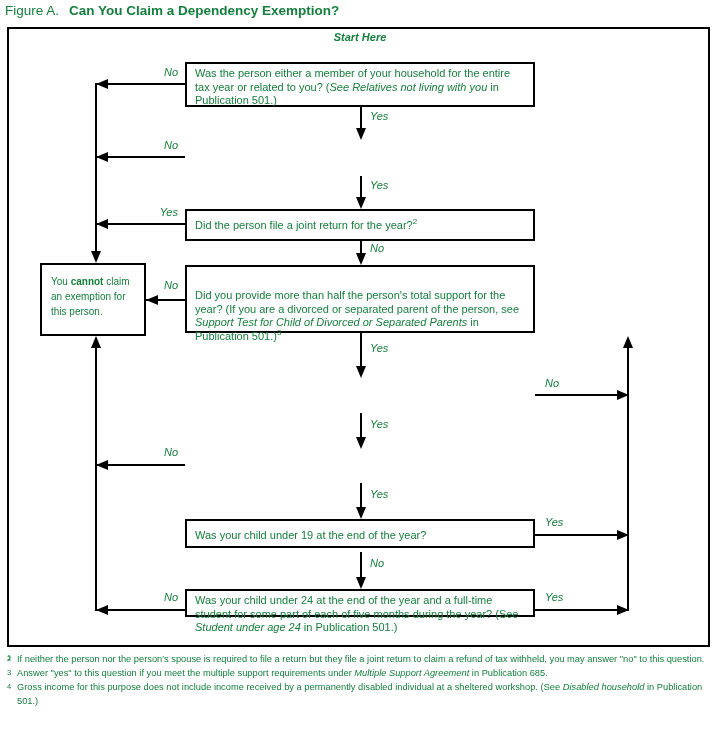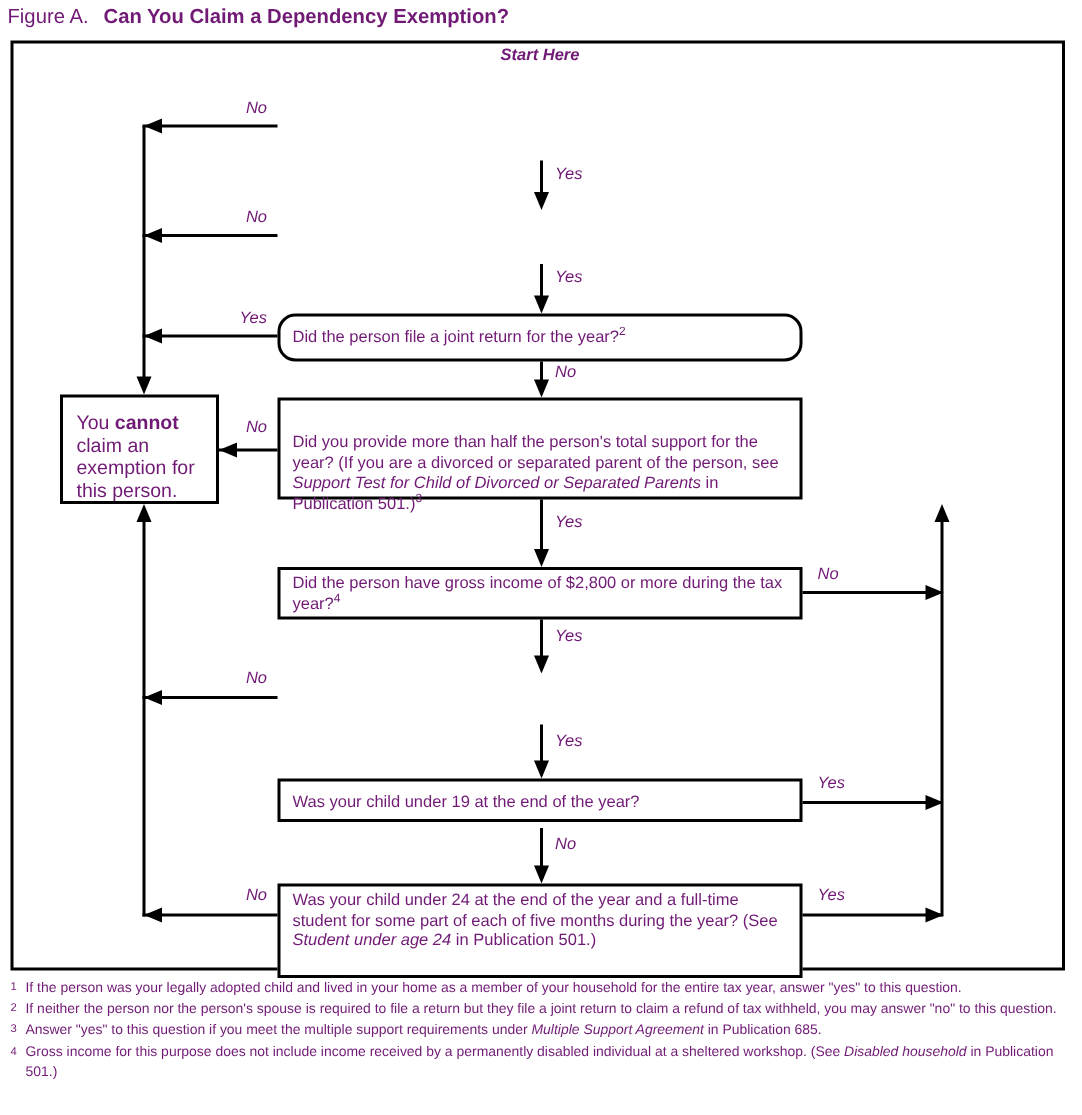--- a/index.html
+++ b/index.html
@@ -1,29 +1,29 @@
 <!DOCTYPE html>
 <html><head>
 <meta charset="utf-8">
 <style>
   html,body{margin:0;padding:0;background:#fff;}
   #canvas{
     position:relative;width:721px;height:743px;background:#fff;
-    font-family:"Liberation Sans",sans-serif;color:#701a75;overflow:hidden;
+    font-family:"Liberation Sans",sans-serif;color:#15803d;overflow:hidden;
   }
   .fig-title{position:absolute;left:5px;top:3px;font-size:13.5px;white-space:nowrap;}
   .fig-title .label{font-weight:normal;margin-right:10px;}
   .fig-title .main{font-weight:bold;}
   .frame{position:absolute;left:7px;top:27px;width:703px;height:620px;border:2px solid #000;box-sizing:border-box;}
   .start-here{position:absolute;left:280px;top:31px;width:160px;text-align:center;
     font-size:11px;font-weight:bold;font-style:italic;}
   .qbox{position:absolute;left:185px;width:350px;border:2px solid #000;box-sizing:border-box;
     background:#fff;font-size:11px;line-height:13.5px;padding:3px 8px 0 8px;}
   .rbox{position:absolute;border:2px solid #000;box-sizing:border-box;background:#fff;
-    font-size:13px;line-height:15px;padding:9px 8px 0 9px;}
+    font-size:10px;line-height:15px;padding:9px 8px 0 9px;}
   .it{font-style:italic;}
   .bd{font-weight:bold;}
   sup.fn{font-size:8px;line-height:0;vertical-align:super;}
   .line{position:absolute;background:#000;}
   .arr{position:absolute;width:0;height:0;}
   .arr.down{border-left:5px solid transparent;border-right:5px solid transparent;border-top:12px solid #000;}
   .arr.up{border-left:5px solid transparent;border-right:5px solid transparent;border-bottom:12px solid #000;}
   .arr.left{border-top:5px solid transparent;border-bottom:5px solid transparent;border-right:12px solid #000;}
   .arr.right{border-top:5px solid transparent;border-bottom:5px solid transparent;border-left:12px solid #000;}
   .clabel{position:absolute;font-size:11px;font-style:italic;white-space:nowrap;}
@@ -38,40 +38,40 @@
 <div id="canvas">
 
   <div class="fig-title">
     <span class="label">Figure A.</span><span class="main">Can You Claim a Dependency Exemption?</span>
   </div>
 
   <div class="frame"></div>
 
   <div class="start-here">Start Here</div>
 
+  <div class="qbox" style="top:62px;height:45px;">
+    <span>Was the person either a member of your household for the entire tax year or related to you? (</span><span class="it">See Relatives not living with you</span><span> in Publication 501.)</span>
+  </div>
 
 
-  <div class="qbox" style="top:209px;height:32px;padding-top:8px;border-radius:12px;">
+  <div class="qbox" style="top:209px;height:32px;padding-top:8px;">
     <span>Did the person file a joint return for the year?</span><sup class="fn">2</sup>
   </div>
 
   <div class="qbox" style="top:265px;height:68px;padding-top:22px;">
     <span>Did you provide more than half the person's total support for the year? (If you are a divorced or separated parent of the person, see </span><span class="it">Support Test for Child of Divorced or Separated Parents</span><span> in Publication 501.)</span><sup class="fn">3</sup>
   </div>
 
-  <div class="qbox" style="top:378px;height:35px;">
-    <span>Did the person have gross income of $2,800 or more during the tax year?</span><sup class="fn">4</sup>
-  </div>
 
 
   <div class="qbox" style="top:519px;height:29px;padding-top:8px;">
     <span>Was your child under 19 at the end of the year?</span>
   </div>
 
-  <div class="qbox" style="top:589px;height:63px;">
+  <div class="qbox" style="top:589px;height:28px;">
     <span>Was your child under 24 at the end of the year and a full-time student for some part of each of five months during the year? (See </span><span class="it">Student under age 24</span><span> in Publication 501.)</span>
   </div>
 
   <div class="rbox" style="left:40px;top:263px;width:106px;height:73px;">
     <span>You </span><span class="bd">cannot</span><span> claim an exemption for this person.</span>
   </div>
 
 
   <div class="line" style="left:360px;top:107px;width:2px;height:23px;"></div>
   <div class="arr down" style="left:356px;top:128px;"></div>
@@ -141,21 +141,21 @@
   <div class="line" style="left:535px;top:534px;width:93px;height:2px;"></div>
   <div class="arr right" style="left:617px;top:530px;"></div>
   <div class="clabel" style="left:545px;top:516px;">Yes</div>
 
   <div class="line" style="left:535px;top:609px;width:93px;height:2px;"></div>
   <div class="arr right" style="left:617px;top:605px;"></div>
   <div class="clabel" style="left:545px;top:591px;">Yes</div>
 
   <div class="footnotes">
     <div class="footnote">
-      <sup class="num">1</sup><span>If the person was your legally adopted child and lived in your home as a member of your household for the entire tax year, answer "yes" to this question.</span>
+      <sup class="num">1</sup>
     </div>
     <div class="footnote">
       <sup class="num">2</sup><span>If neither the person nor the person's spouse is required to file a return but they file a joint return to claim a refund of tax withheld, you may answer "no" to this question.</span>
     </div>
     <div class="footnote">
       <sup class="num">3</sup><span>Answer "yes" to this question if you meet the multiple support requirements under </span><span class="it">Multiple Support Agreement</span><span> in Publication 685.</span>
     </div>
     <div class="footnote">
       <sup class="num">4</sup><span>Gross income for this purpose does not include income received by a permanently disabled individual at a sheltered workshop. (See </span><span class="it">Disabled household</span><span> in Publication 501.)</span>
     </div>

